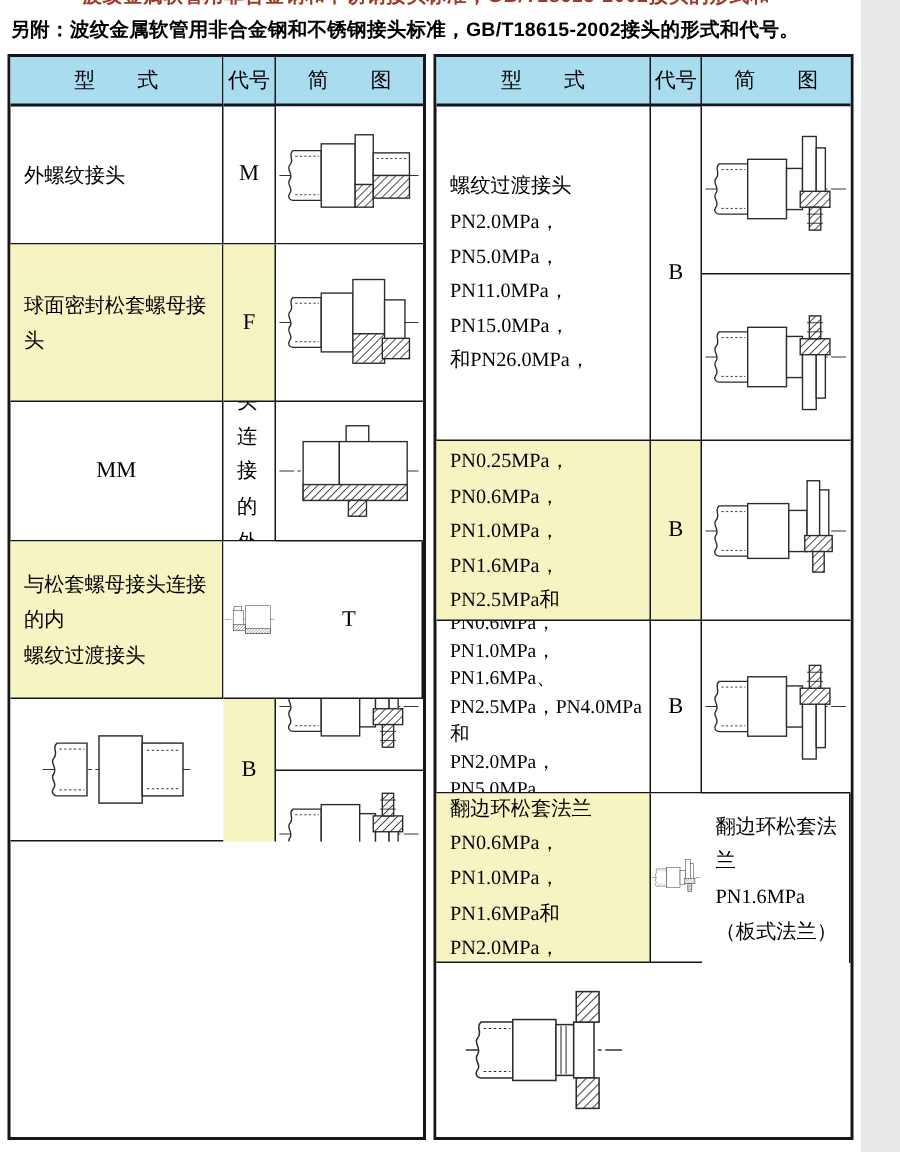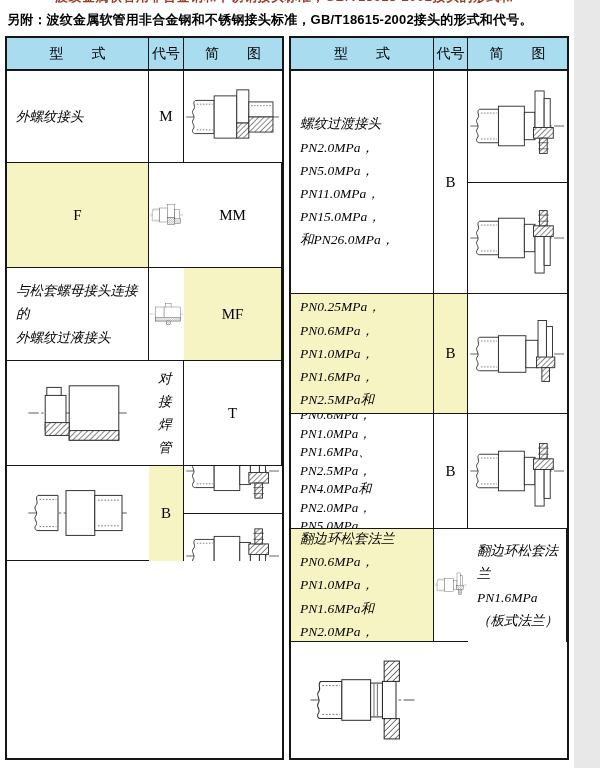--- a/index.html
+++ b/index.html
@@ -65,21 +65,20 @@
   .hcell{
     background:var(--header-bg);
     display:flex;align-items:center;justify-content:center;
     font-size:14px;border-bottom-width:2px;
   }
   .c-type{
     display:flex;align-items:center;
     padding:4px 4px 4px 9px;
     font-size:13.5px;line-height:1.72;
     white-space:pre-line;
-    font-style:italic;
   }
   .c-type.tight{line-height:1.42;font-size:13px;}
   .c-code{
     display:flex;align-items:center;justify-content:center;
     font-size:15px;
   }
   .hl{background:var(--highlight-bg);}
   .c-diag{
     display:flex;align-items:center;justify-content:center;
     background:#fff;
@@ -246,44 +245,45 @@
       <div class="cell hcell lastcol">简　　图</div>
 
       <div class="cell c-type">外螺纹接头</div>
       <div class="cell c-code">M</div>
       <div class="cell c-diag lastcol">
         <svg class="dg" viewBox="0 0 130 100">
             <use href="#d-male-thread"></use>
           </svg>
       </div>
 
+      <div class="cell c-type hl">球面密封松套螺母接头</div>
       <div class="cell c-code hl">F</div>
       <div class="cell c-diag lastcol">
         <svg class="dg" viewBox="0 0 130 100">
             <use href="#d-loose-nut"></use>
           </svg>
       </div>
 
       <div class="cell c-code">MM</div>
       <div class="cell c-type">与松套螺母接头连接的
 外螺纹过液接头</div>
       <div class="cell c-diag lastcol">
         <svg class="dg" viewBox="0 0 130 100">
             <use href="#d-union-mm"></use>
           </svg>
       </div>
 
-      <div class="cell c-code hl">MF</div>
+      <div class="cell c-type hl">与松套螺母接头连接的内
+螺纹过渡接头</div>
       <div class="cell c-diag lastcol">
         <svg class="dg" viewBox="0 0 130 100">
             <use href="#d-union-mf"></use>
           </svg>
       </div>
 
-      <div class="cell c-type">对接焊管</div>
       <div class="cell c-code">T</div>
       <div class="cell c-diag lastcol">
         <svg class="dg" viewBox="0 0 130 100">
             <use href="#d-butt-weld"></use>
           </svg>
       </div>
 
       <div class="cell c-code hl lastrow">B</div>
       <div class="cell c-diag split lastcol lastrow">
         <div class="half top">

